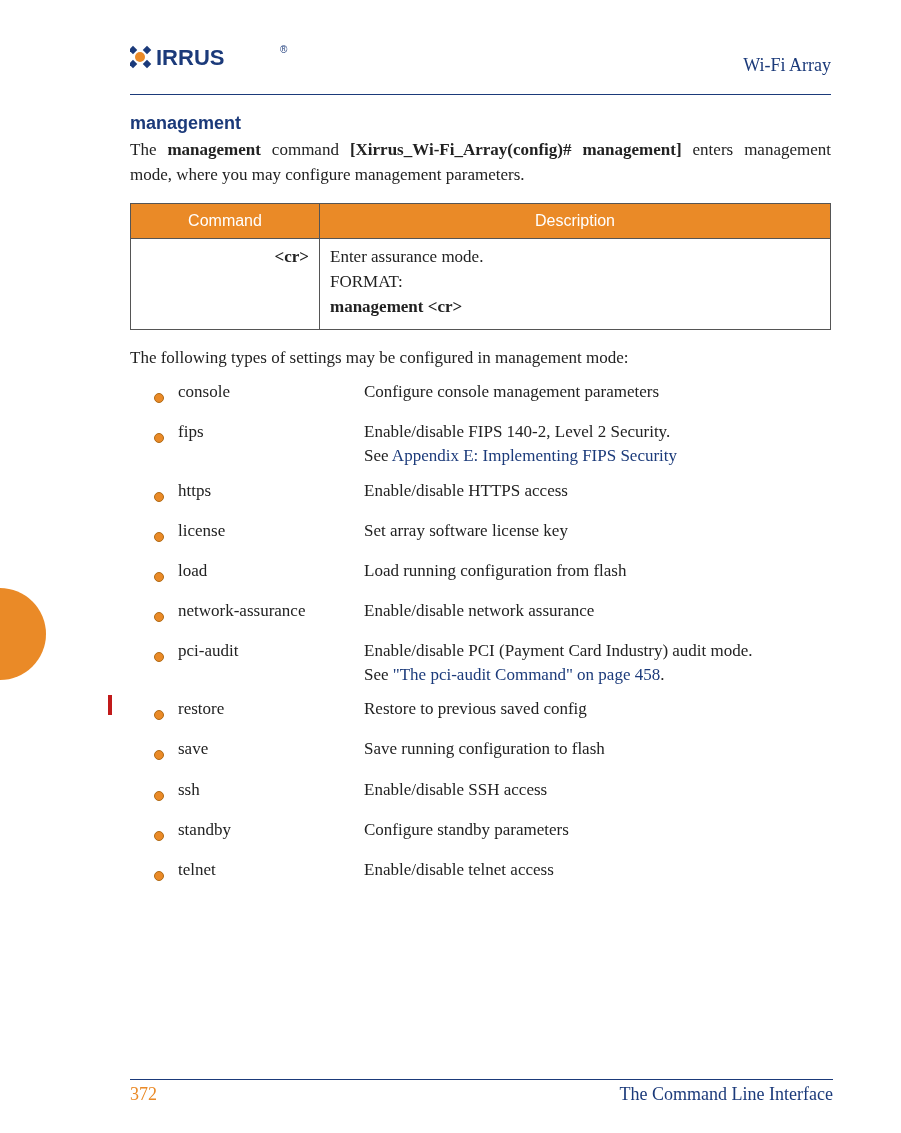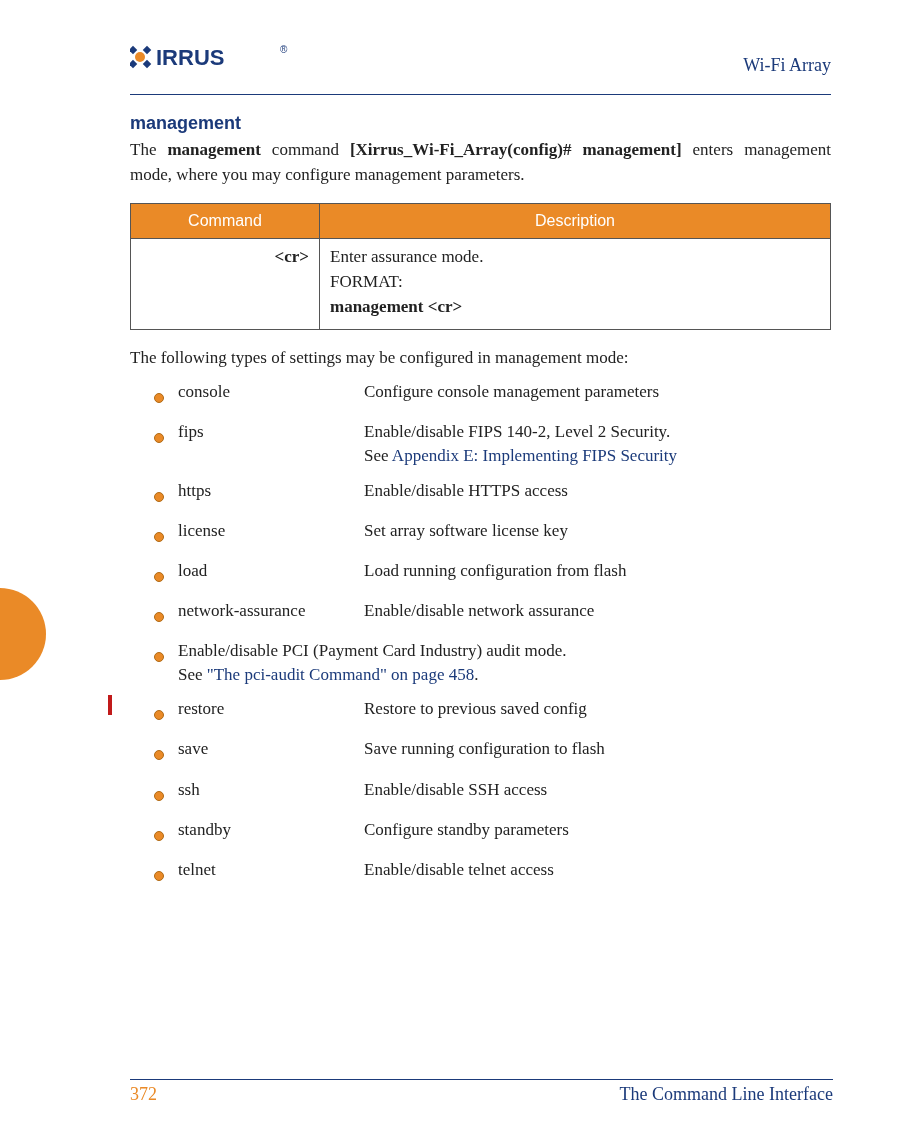--- a/index.html
+++ b/index.html
@@ -221,20 +221,21 @@
       <span class="setting-name">load</span>
       <span class="setting-desc">Load running configuration from flash</span>
     </li>
     <li>
       <span class="bullet-ic"><span></span></span>
       <span class="setting-name">network-assurance</span>
       <span class="setting-desc">Enable/disable network assurance</span>
     </li>
     <li>
       <span class="bullet-ic"><span></span></span>
+      <span class="setting-name">pci-audit</span>
       <span class="setting-desc">
         <span>Enable/disable PCI (Payment Card Industry) audit mode.</span><br>
         <span>See </span><span class="link">"The pci-audit Command" on page 458</span><span>.</span>
       </span>
     </li>
     <li>
       <span class="bullet-ic"><span></span></span>
       <span class="setting-name">restore</span>
       <span class="setting-desc">Restore to previous saved config</span>
     </li>

